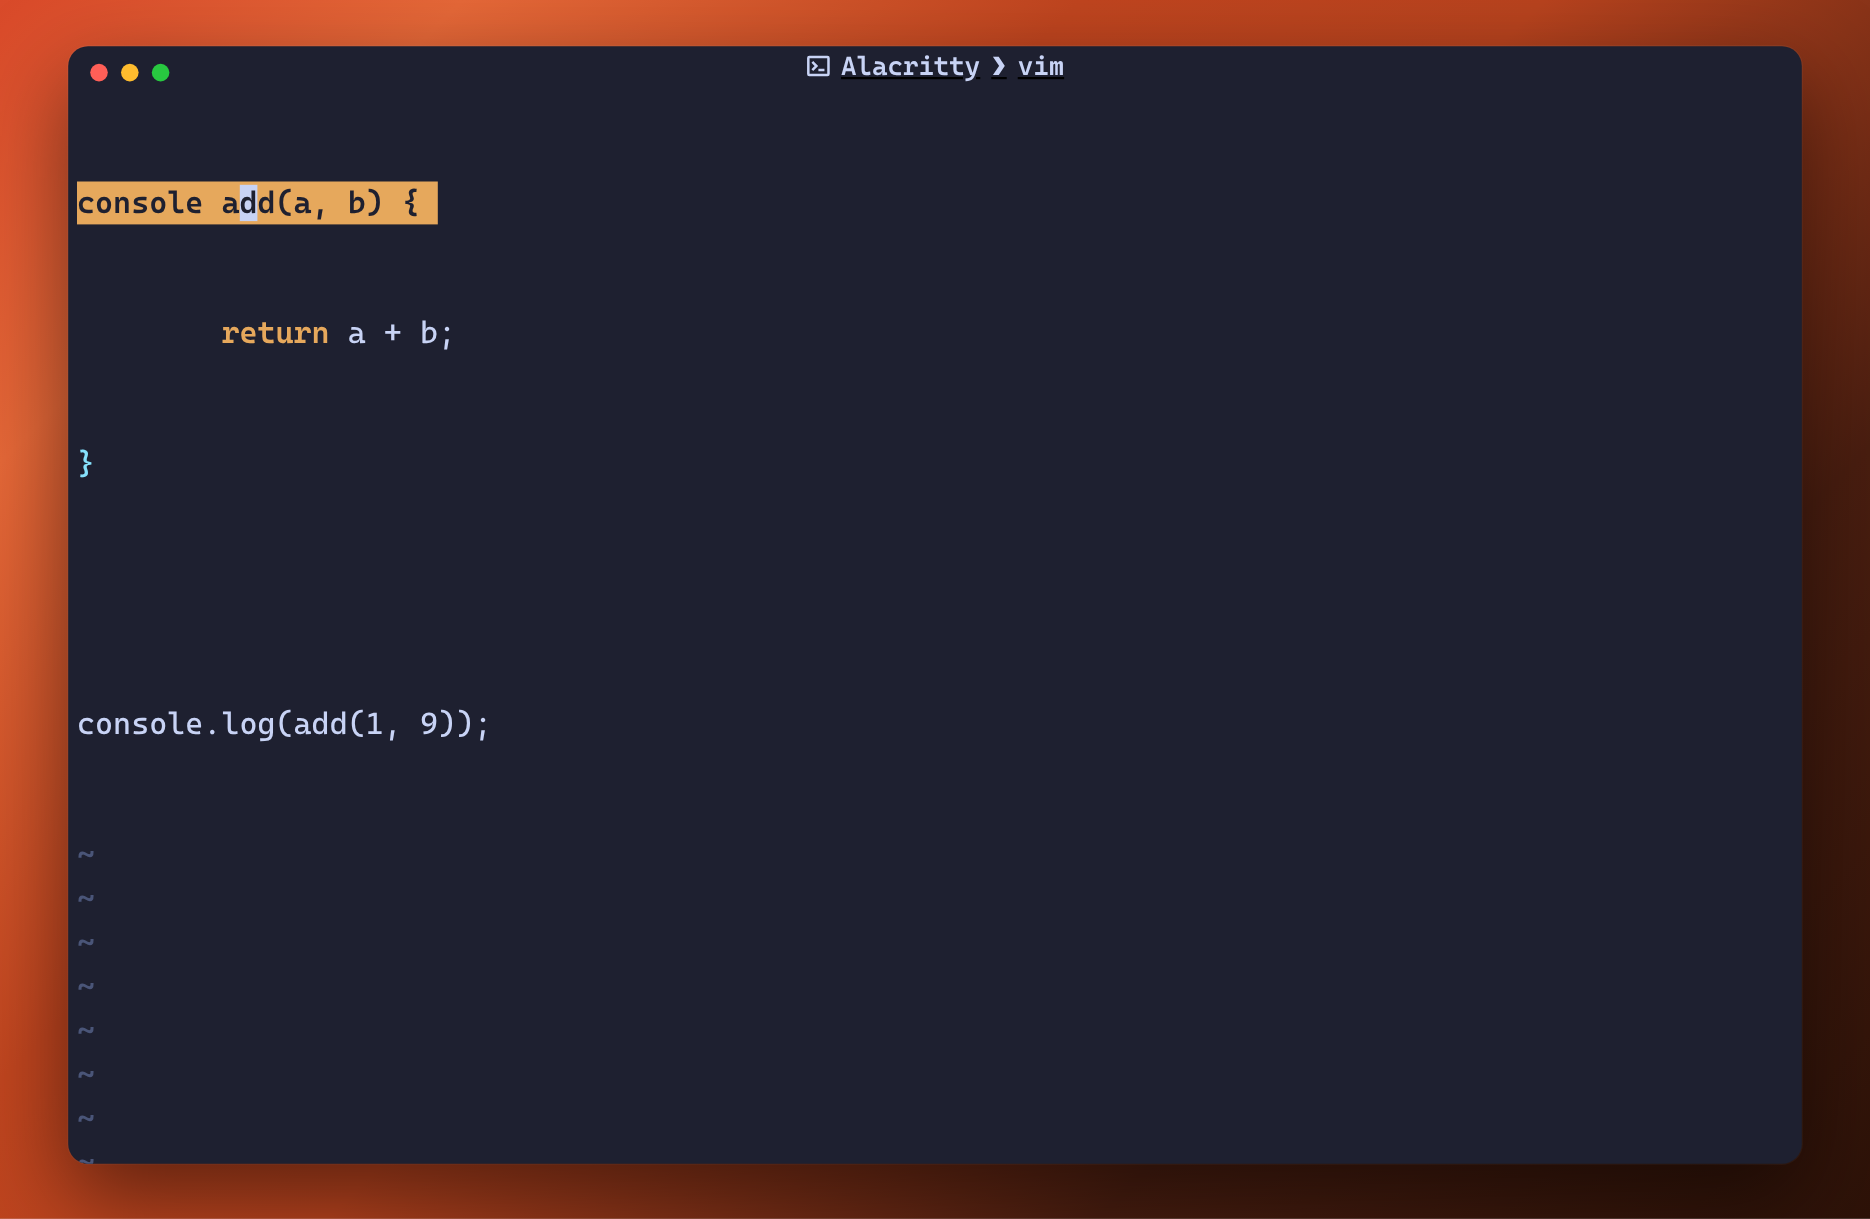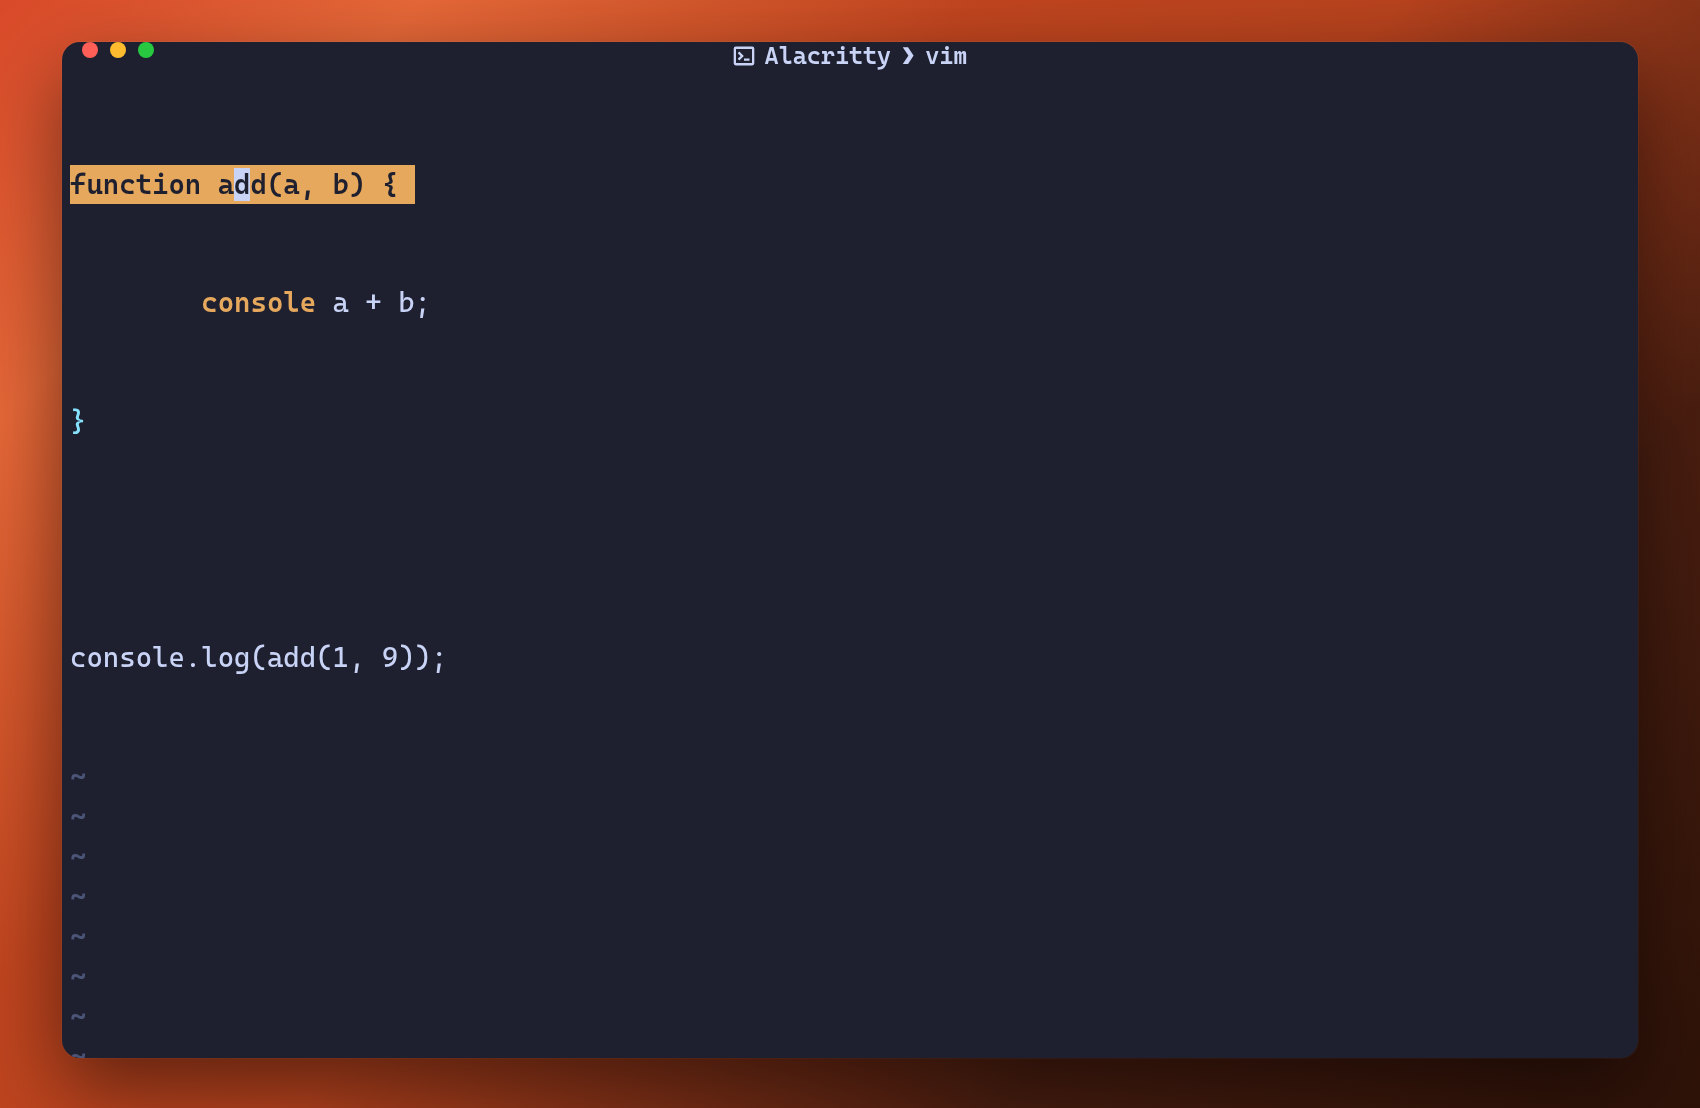--- a/index.html
+++ b/index.html
@@ -27,24 +27,25 @@
       border-radius: 18px;
       box-shadow: 0 30px 80px rgba(0,0,0,0.5), 0 0 0 1px rgba(255,255,255,0.05);
       display: flex;
       flex-direction: column;
       overflow: hidden;
     }
 
     .titlebar {
       height: 44px;
       display: flex;
-      align-items: flex-start;
-      padding: 0 18px;
+      align-items: flex-end;
+      padding: 12px 18px;
       position: relative;
       flex-shrink: 0;
+      text-decoration: underline;
     }
 
     .traffic-lights {
       display: flex;
       gap: 12px;
       position: absolute;
       left: 20px;
     }
 
     .traffic-light {
@@ -147,21 +148,21 @@
           <path d="M6 8l4 4-4 4M12 16h6"></path>
         </svg>
       </span>
       <span>Alacritty</span>
       <span>❯</span>
       <span>vim</span>
     </div>
   </div>
 
   <div class="editor-area">
-    <div class="code-line"><span class="highlighted-line"><span>function a</span><span class="cursor-char">d</span><span>d(a, b) { </span></span></div>
-    <div class="code-line"><span class="indent">        </span><span class="kw-return">console</span><span> a + b;</span></div>
+    <div class="code-line"><span class="highlighted-line"><span>console a</span><span class="cursor-char">d</span><span>d(a, b) { </span></span></div>
+    <div class="code-line"><span class="indent">        </span><span class="kw-return">return</span><span> a + b;</span></div>
     <div class="code-line"><span class="closing-brace">}</span></div>
     <div class="code-line"><span></span></div>
     <div class="code-line"><span>console.log(add(1, 9));</span></div>
     <div id="tilde-container"><div class="tilde">~</div><div class="tilde">~</div><div class="tilde">~</div><div class="tilde">~</div><div class="tilde">~</div><div class="tilde">~</div><div class="tilde">~</div><div class="tilde">~</div></div>
   </div>
 
 </div>
 
 </body></html>

